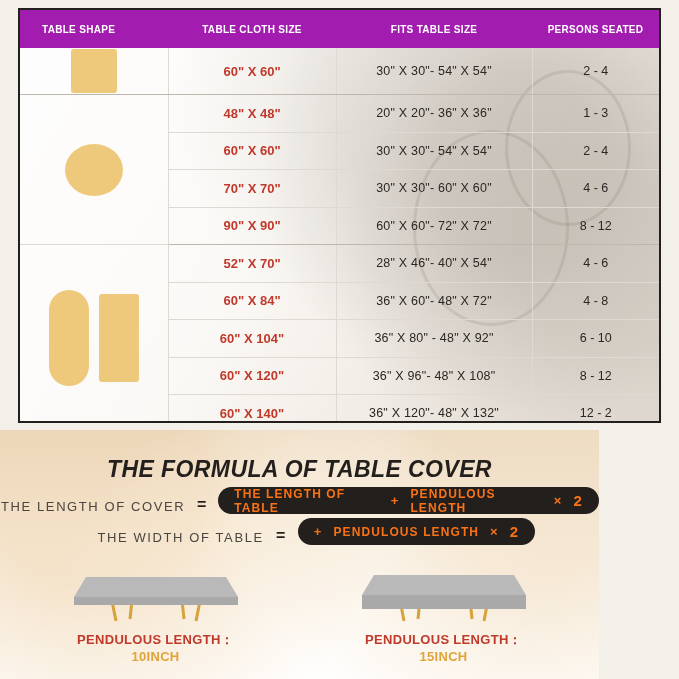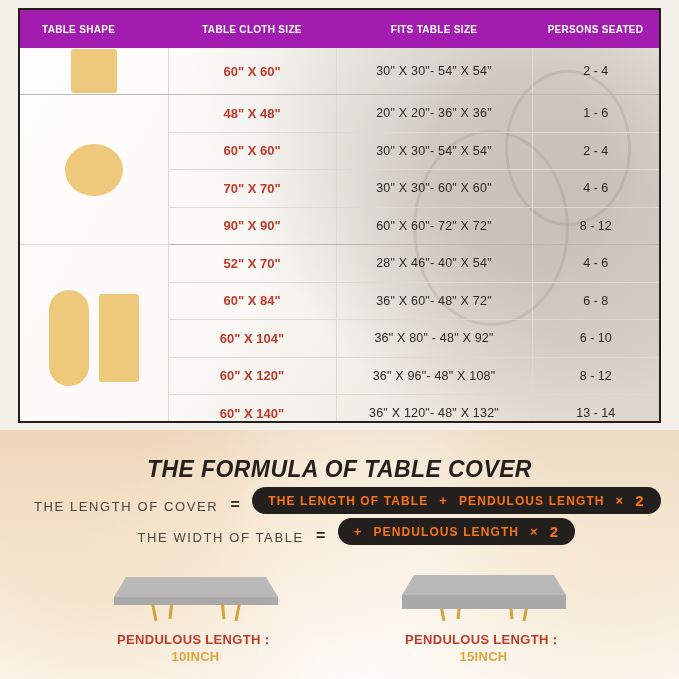--- a/index.html
+++ b/index.html
@@ -117,21 +117,21 @@
     width: 40px; height: 88px;
     background: #eec97c;
     border-radius: 3px;
   }
 
   
   .formula-panel {
     position: absolute;
     left: 0;
     top: 430px;
-    width: 679px;
+    width: 599px;
     height: 249px;
     overflow: hidden;
     background:
       radial-gradient(circle at 16% 20%, rgba(231,185,120,0.35) 0 20%, rgba(255,255,255,0) 55%),
       radial-gradient(circle at 88% 18%, rgba(233,196,140,0.32) 0 18%, rgba(255,255,255,0) 52%),
       radial-gradient(circle at 50% 90%, rgba(255,255,255,0.85) 0 40%, rgba(255,255,255,0) 70%),
       linear-gradient(180deg, #f0e7dc 0%, #fbf8f4 45%, #ffffff 100%);
   }
   .formula-title {
     text-align: center;
@@ -240,21 +240,21 @@
         </tr>
 
         <tr>
           <td class="shape-cell" rowspan="4">
             <div class="shape-wrap">
               <div class="circ"></div>
             </div>
           </td>
           <td class="cloth">48" X 48"</td>
           <td class="fits">20" X 20"- 36" X 36"</td>
-          <td class="persons">1 - 6</td>
+          <td class="persons">1 - 3</td>
         </tr>
         <tr>
           <td class="cloth">60" X 60"</td>
           <td class="fits">30" X 30"- 54" X 54"</td>
           <td class="persons">2 - 4</td>
         </tr>
         <tr>
           <td class="cloth">70" X 70"</td>
           <td class="fits">30" X 30"- 60" X 60"</td>
           <td class="persons">4 - 6</td>
@@ -272,36 +272,36 @@
               <div class="rect"></div>
             </div>
           </td>
           <td class="cloth">52" X 70"</td>
           <td class="fits">28" X 46"- 40" X 54"</td>
           <td class="persons">4 - 6</td>
         </tr>
         <tr>
           <td class="cloth">60" X 84"</td>
           <td class="fits">36" X 60"- 48" X 72"</td>
-          <td class="persons">6 - 8</td>
+          <td class="persons">4 - 8</td>
         </tr>
         <tr>
           <td class="cloth">60" X 104"</td>
           <td class="fits">36" X 80" - 48" X 92"</td>
           <td class="persons">6 - 10</td>
         </tr>
         <tr>
           <td class="cloth">60" X 120"</td>
           <td class="fits">36" X 96"- 48" X 108"</td>
           <td class="persons">8 - 12</td>
         </tr>
         <tr>
           <td class="cloth">60" X 140"</td>
           <td class="fits">36" X 120"- 48" X 132"</td>
-          <td class="persons">13 - 14</td>
+          <td class="persons">12 - 2</td>
         </tr>
       </tbody>
     </table>
   </div>
 
   <div class="formula-panel">
     <div class="formula-title">THE FORMULA OF TABLE COVER</div>
 
     <div class="formula-row">
       <div class="lhs">THE LENGTH OF COVER</div>

